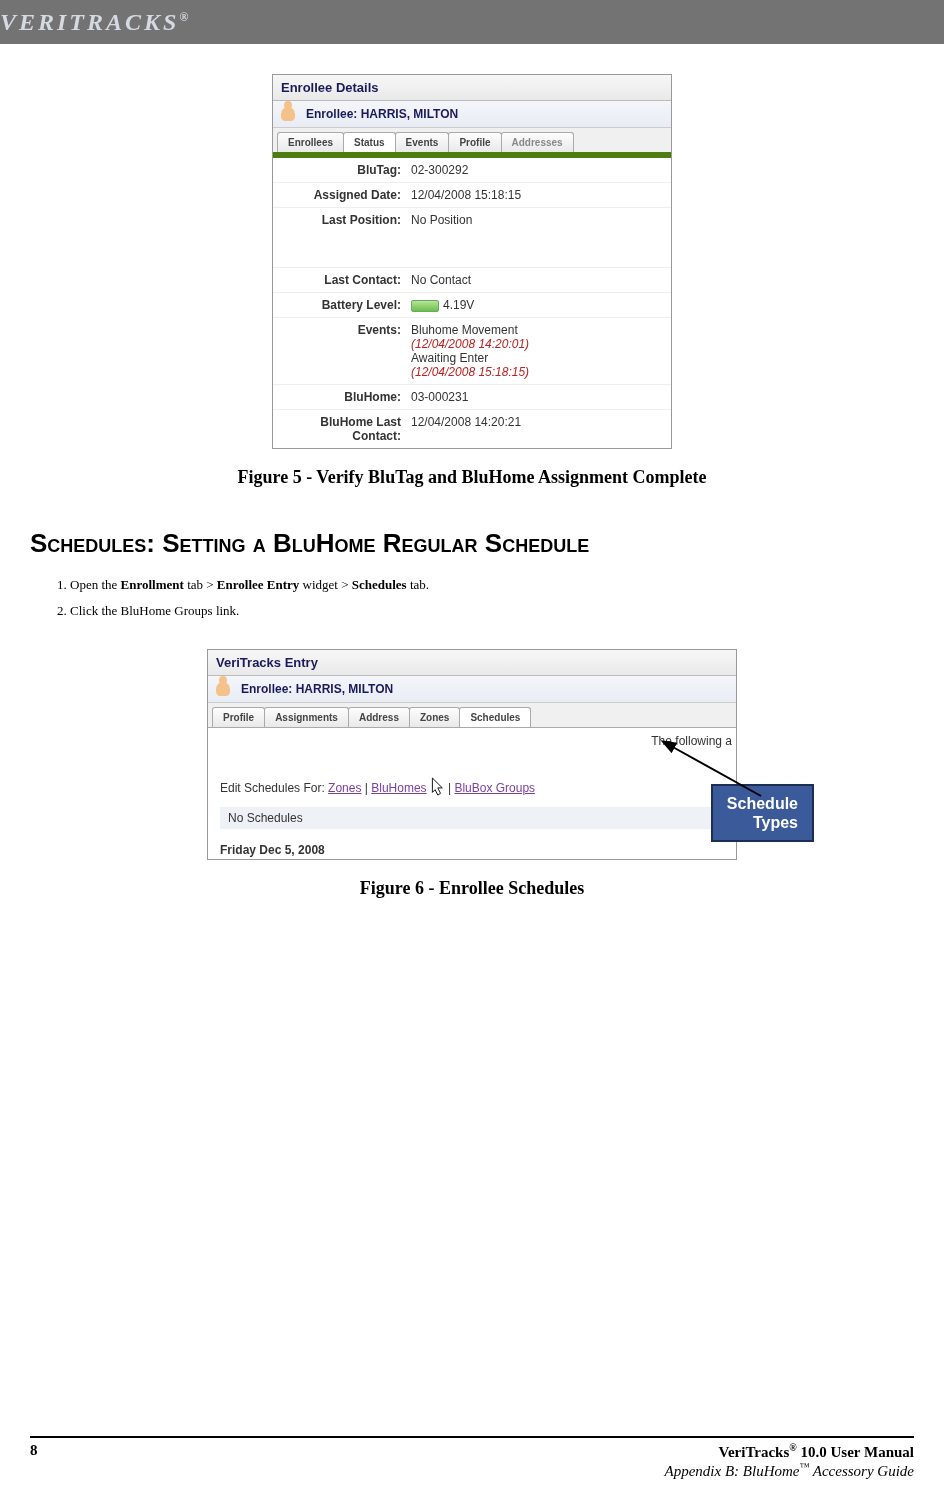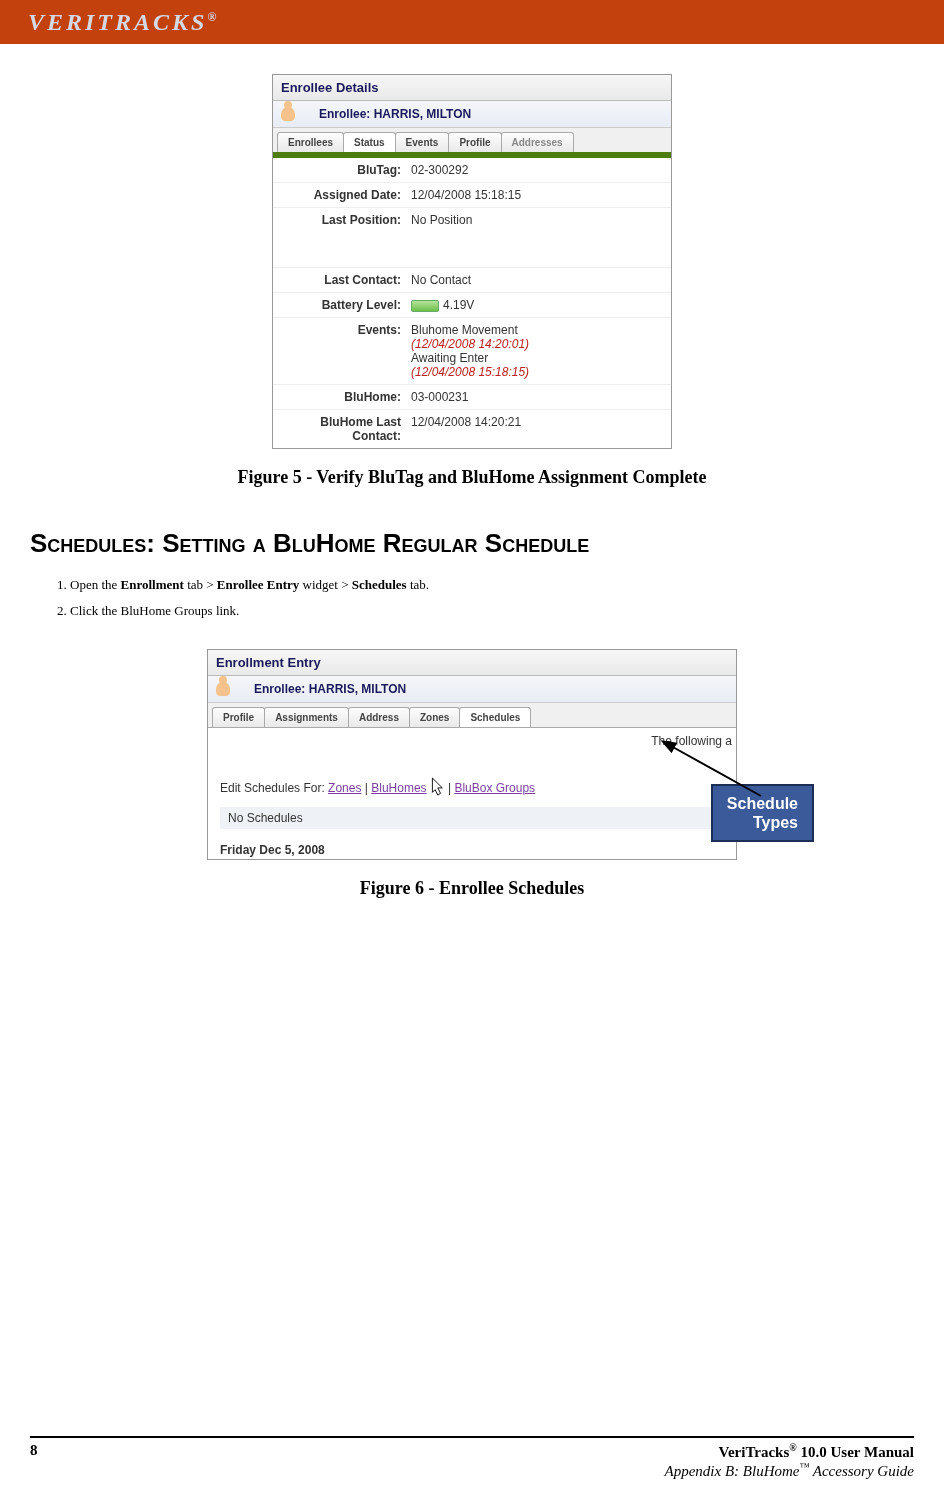--- a/index.html
+++ b/index.html
@@ -1,25 +1,25 @@
 <!DOCTYPE html>
 <html><head>
 <meta charset="utf-8">
 <style>
   * { box-sizing: border-box; }
   body { margin: 0; padding: 0; font-family: "Times New Roman", serif; background: #fff; color: #000; width: 944px; }
   .page { width: 944px; min-height: 1500px; position: relative; padding-bottom: 80px; }
-  .topbar { background: #c2410c; height: 44px; display: flex; align-items: center; padding-left: 28px; }
+  .topbar { background: #737373; height: 44px; display: flex; align-items: center; }
   .logo { color: #d5d9e2; font-family: Georgia, serif; font-style: italic; letter-spacing: 3px; font-size: 24px; font-weight: bold; }
   .logo sup { font-size: 12px; font-style: normal; }
   .content { padding: 30px 30px 0 30px; }
   .panel-wrap { display: flex; justify-content: center; }
   .panel { width: 400px; border: 1px solid #999; background: #fff; font-family: Verdana, Arial, sans-serif; font-size: 12px; color: #333; }
   .panel-title { background: linear-gradient(#f7f7f7,#e9e9e9); border-bottom: 1px solid #bbb; padding: 5px 8px; font-weight: bold; color: #1a1a5b; font-size: 13px; }
-  .enrollee-bar { background: linear-gradient(#f4f6fa,#e8ecf4); padding: 6px 8px; border-bottom: 1px solid #ccc; font-weight: bold; color: #1a1a5b; display: flex; gap: 24px; }
+  .enrollee-bar { background: linear-gradient(#f4f6fa,#e8ecf4); padding: 6px 8px; border-bottom: 1px solid #ccc; font-weight: bold; color: #1a1a5b; display: flex; gap: 11px; }
   .person-icon { width: 14px; height: 14px; background: #f4c28a; border-radius: 50% 50% 30% 30%; position: relative; }
   .person-icon::before { content: ""; position: absolute; top: -6px; left: 3px; width: 8px; height: 8px; background: #f4c28a; border-radius: 50%; }
   .tabs { display: flex; padding: 4px 4px 0 4px; background: #f0f0f0; gap: 0; }
   .tab { padding: 4px 10px; border: 1px solid #aaa; border-bottom: none; background: linear-gradient(#fdfdfd,#e9e9e9); font-size: 10px; color: #444; border-radius: 3px 3px 0 0; margin-right: -1px; cursor: pointer; position: relative; font-weight: bold; }
   .tab.active { background: #fff; z-index: 2; }
   .tab.dim { color: #888; }
   .rows { border-top: 6px solid #4d7c0f; }
   .row { display: flex; padding: 5px 8px; border-bottom: 1px solid #eee; }
   .row .label { width: 130px; text-align: right; font-weight: bold; padding-right: 10px; }
   .row .val { flex: 1; }
@@ -126,21 +126,21 @@
 
     <ol class="steps">
       <li>
         <span>Open the </span><b>Enrollment</b><span> tab &gt; </span><b>Enrollee Entry</b><span> widget &gt; </span><b>Schedules</b><span> tab.</span>
       </li>
       <li>Click the BluHome Groups link.</li>
     </ol>
 
     <div class="panel2-wrap">
       <div class="panel2">
-        <div class="panel-title">Enrollment Entry</div>
+        <div class="panel-title">VeriTracks Entry</div>
         <div class="enrollee-bar">
           <span class="person-icon"></span>
           <span>Enrollee: HARRIS, MILTON</span>
         </div>
         <div class="tabs">
           <div class="tab">Profile</div>
           <div class="tab">Assignments</div>
           <div class="tab">Address</div>
           <div class="tab">Zones</div>
           <div class="tab active">Schedules</div>

